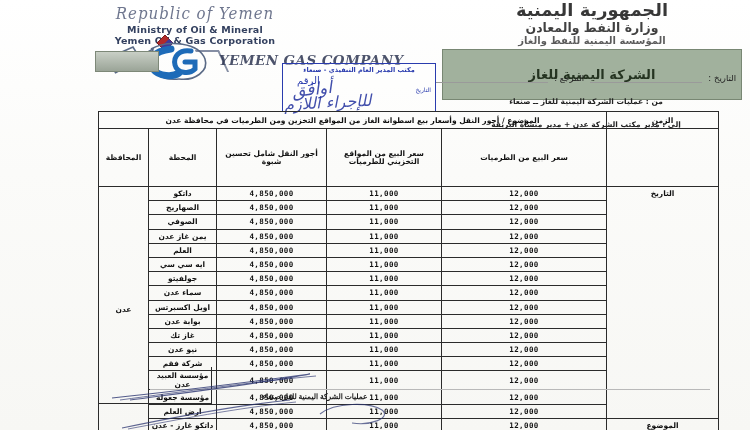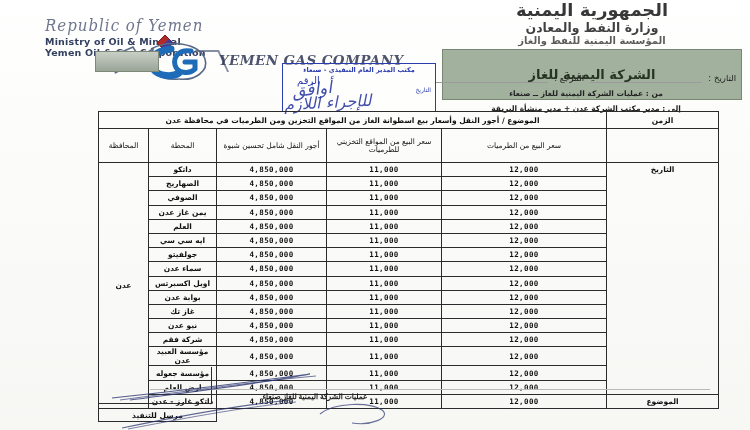--- a/index.html
+++ b/index.html
@@ -9,21 +9,21 @@
     font-family:"DejaVu Sans","Liberation Sans",sans-serif;
     position:relative;
   }
   #page{
     position:absolute;inset:0;
     background:linear-gradient(180deg,#ffffff 0%,#fbfbf9 40%,#f7f7f4 100%);
   }
 
   
   .hdr-left{
-    position:absolute;left:45px;top:16px;width:300px;text-align:left;
+    position:absolute;left:45px;top:4px;width:300px;text-align:center;
     color:#2d3555;
   }
   .rep-y{
     font-family:"DejaVu Serif","Liberation Serif",serif;
     font-style:italic;font-size:15px;letter-spacing:1px;
     color:#46506f;opacity:.78;
     transform:scaleY(1.15);
   }
   .min1,.min2{
     font-size:9.5px;font-weight:bold;color:#33405f;letter-spacing:.2px;
@@ -81,37 +81,37 @@
   .hand-b{left:284px;top:93px;font-size:16px;transform:rotate(-3deg);letter-spacing:-1px;}
 
   
   .meta{
     position:absolute;right:14px;top:73px;width:300px;direction:rtl;
     font-size:8.5px;color:#222;
   }
   .meta-row{display:flex;justify-content:flex-start;gap:6px;align-items:flex-end;}
   .meta-lbl{font-weight:normal;white-space:nowrap;}
   .meta-line{flex:1;border-bottom:1px solid #9a9a9a;height:8px;}
-  .meta-from,.meta-to{font-size:7.5px;font-weight:bold;margin-top:6px;text-align:center;}
+  .meta-from,.meta-to{font-size:7.5px;font-weight:bold;margin-top:14px;text-align:center;}
 
   
   .tbl{
     position:absolute;left:98px;top:111px;width:620px;
     border-collapse:collapse;direction:rtl;table-layout:fixed;
   }
   .tbl td,.tbl th{
     border:1px solid #2b2b2b;padding:0;text-align:center;vertical-align:middle;
     font-size:7.5px;color:#111;
   }
   .subject-cell{
     height:16px;font-size:7.2px;font-weight:bold;letter-spacing:.2px;
     padding:0 4px !important;
   }
   .head-cell{
-    height:33px;font-weight:normal;font-size:8px;line-height:9px;padding:0 2px !important;
+    height:33px;font-weight:bold;font-size:8px;line-height:9px;padding:12px 2px !important;
   }
   .head-small{font-size:6.6px;line-height:8px;}
   .num{
     font-family:"DejaVu Sans Mono","Liberation Mono",monospace;
     font-size:9px;font-weight:bold;letter-spacing:.4px;direction:ltr;margin-left:8px;
   }
   .row-h td{height:13.2px;}
   .station{font-size:7px;font-weight:bold;letter-spacing:.3px;}
   .gov{font-size:9px;font-weight:bold;letter-spacing:6px;}
   .zmn{font-size:7.5px;font-weight:bold;letter-spacing:.5px;}

